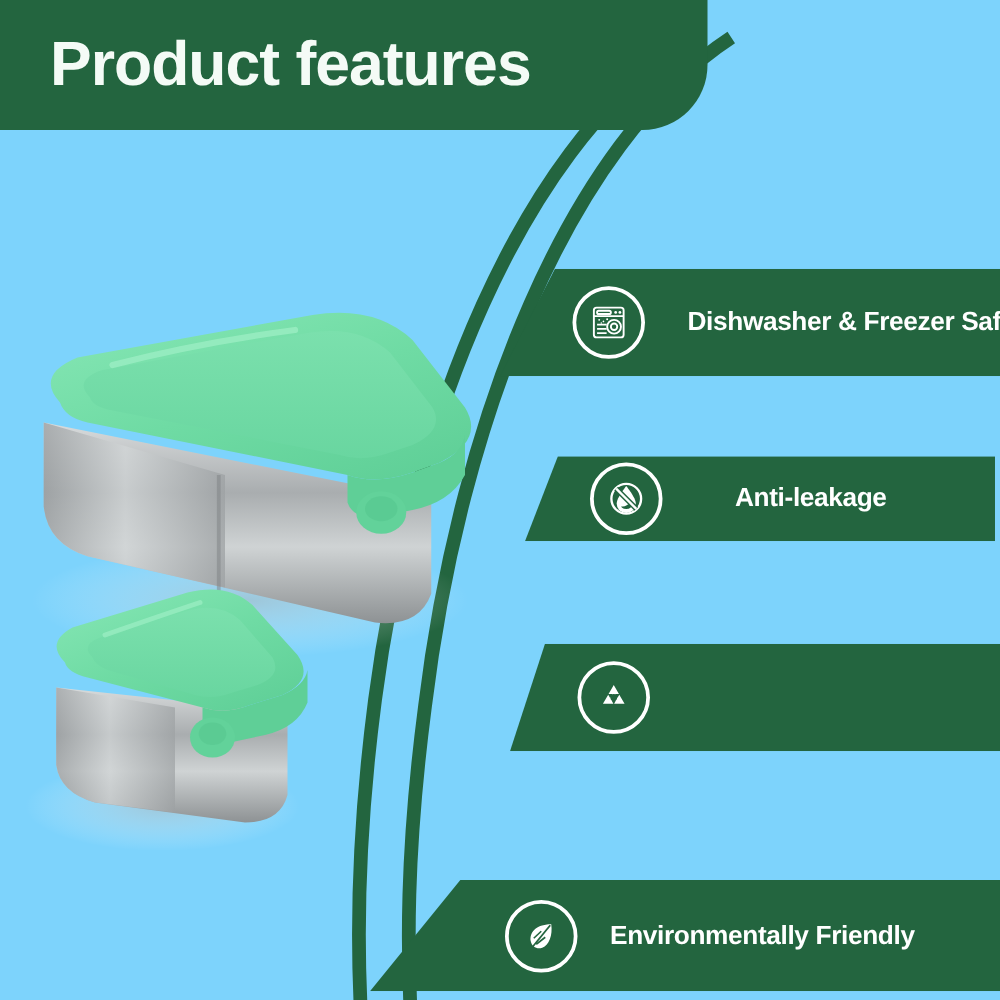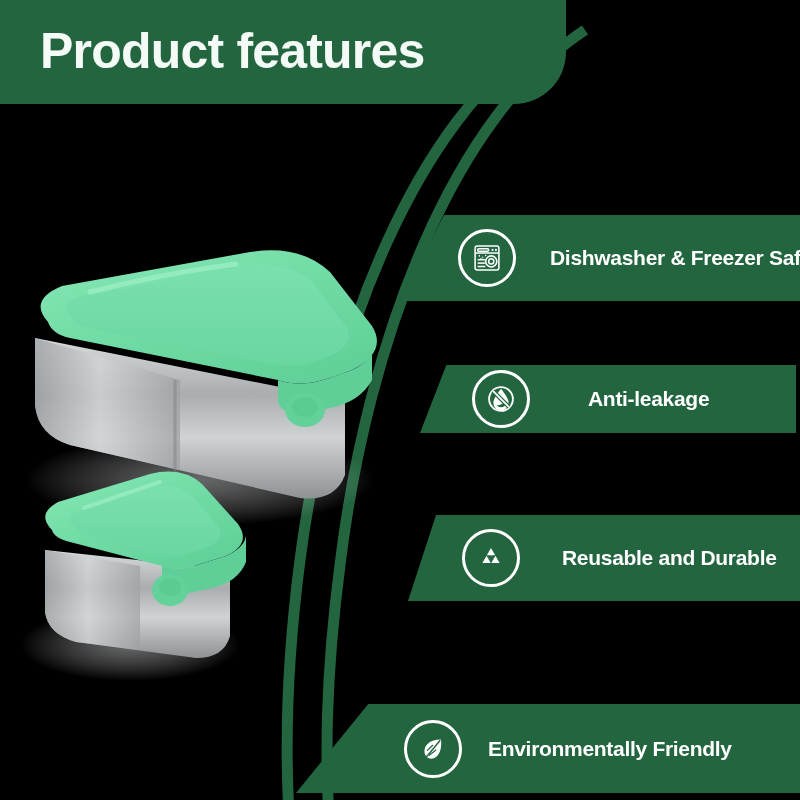--- a/index.html
+++ b/index.html
@@ -10,21 +10,21 @@
   body {
     width: 800px;
     height: 800px;
     font-family: "Liberation Sans", sans-serif;
     overflow: hidden;
   }
   #poster {
     position: relative;
     width: 800px;
     height: 800px;
-    background: #000000;
+    background: #7dd3fc;
     overflow: hidden;
   }
 
   
   .arc-layer {
     position: absolute;
     left: 0; top: 0;
     width: 800px; height: 800px;
     pointer-events: none;
   }
@@ -257,21 +257,20 @@
     <div class="feature-icon">
       <svg viewBox="0 0 40 40" width="32" height="32">
         <g fill="#ffffff">
           <path d="M20 7.5 L25.2 16.6 L21.6 16.6 L21.6 20.4 L18.4 20.4 L18.4 16.6 L14.8 16.6 Z" transform="rotate(0 20 20)"></path>
           <path d="M20 7.5 L25.2 16.6 L21.6 16.6 L21.6 20.4 L18.4 20.4 L18.4 16.6 L14.8 16.6 Z" transform="rotate(120 20 20)"></path>
           <path d="M20 7.5 L25.2 16.6 L21.6 16.6 L21.6 20.4 L18.4 20.4 L18.4 16.6 L14.8 16.6 Z" transform="rotate(240 20 20)"></path>
         </g>
         <circle cx="20" cy="20" r="3.4" fill="#23653F"></circle>
       </svg>
     </div>
-    <div class="feature-label">Reusable and Durable</div>
   </div>
 
   <div class="feature-row r4">
     <div class="feature-icon">
       <svg viewBox="0 0 40 40" width="32" height="32">
         <path d="M30 8 C 14 8, 8 17, 9.5 25 C 10.6 30.5, 16 33.5, 21 31.5
                  C 28 28.8, 31.5 19, 30 8 Z" fill="#ffffff"></path>
         <path d="M29 9 L 11 31" stroke="#23653F" stroke-width="1.8" fill="none"></path>
         <path d="M20 15 L 12.5 22" stroke="#23653F" stroke-width="1.6" fill="none"></path>
         <path d="M24 21 L 15 28" stroke="#23653F" stroke-width="1.6" fill="none"></path>

